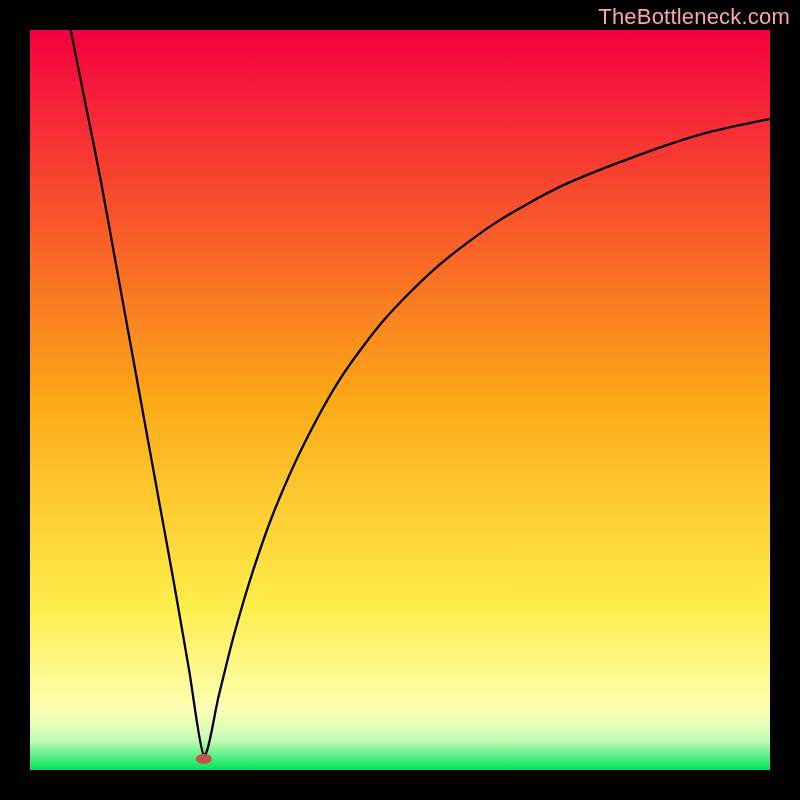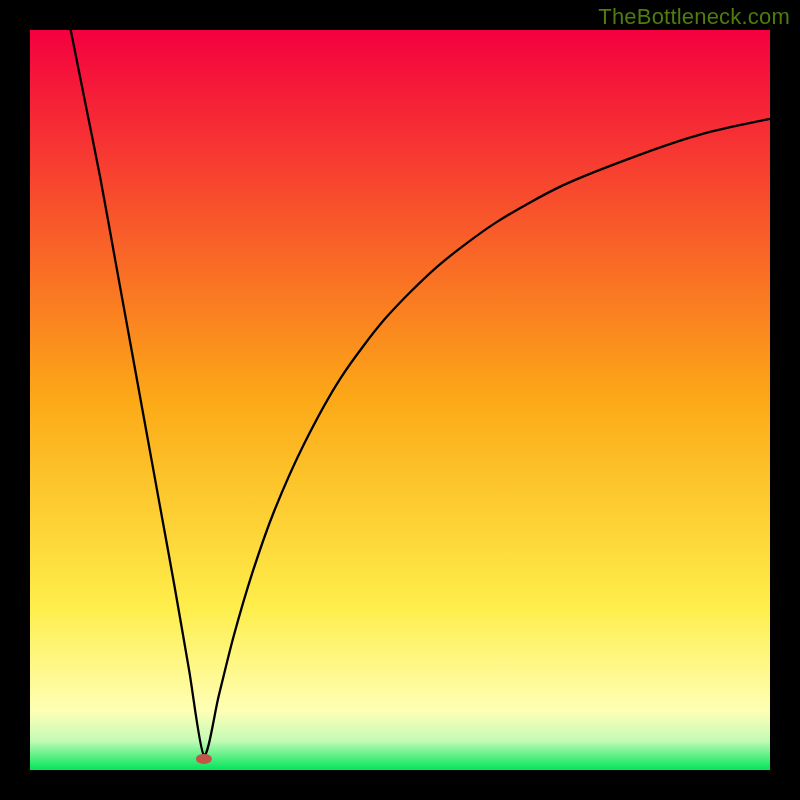--- a/index.html
+++ b/index.html
@@ -21,21 +21,21 @@
     position: absolute;
     left: 30px;
     top: 30px;
     width: 740px;
     height: 740px;
   }
   .watermark {
     position: absolute;
     top: 4px;
     right: 10px;
-    color: #4d7c0f;
+    color: #fca5a5;
     font-size: 22px;
     font-weight: 500;
     letter-spacing: 0.2px;
     user-select: none;
   }
 </style>
 </head>
 <body>
 
 <div class="frame">

